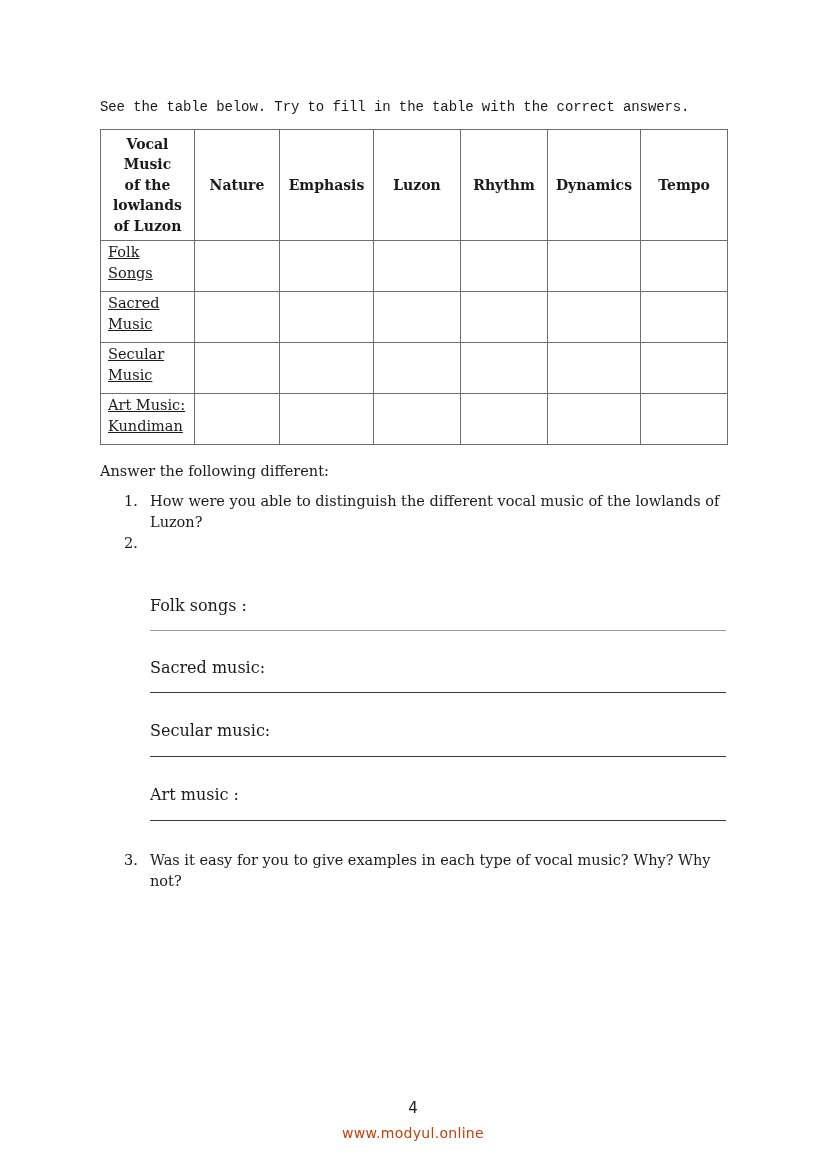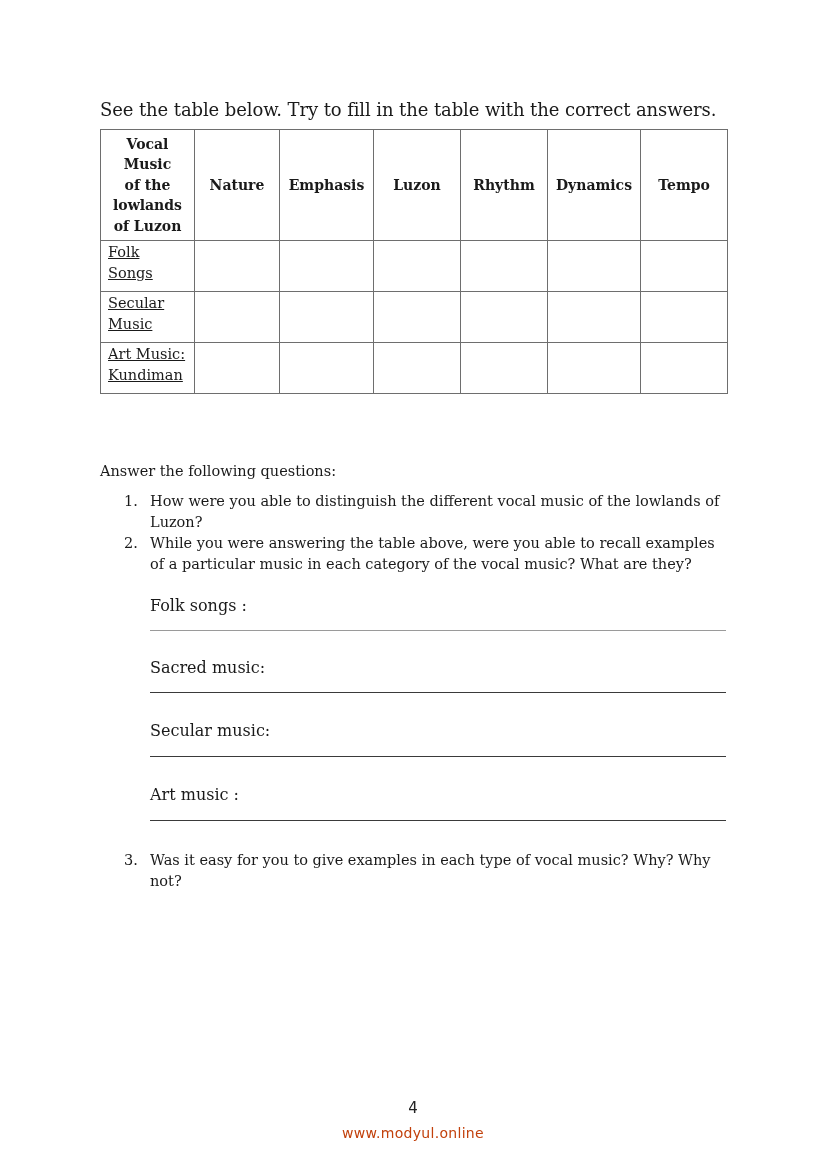--- a/index.html
+++ b/index.html
@@ -3,21 +3,21 @@
 <meta charset="utf-8">
 <style>
   html, body { margin: 0; padding: 0; background: #ffffff; }
   body {
     width: 826px; height: 1169px; position: relative; overflow: hidden;
     font-family: "DejaVu Serif", "Liberation Serif", serif;
     color: #1a1a1a;
   }
   .intro {
     position: absolute; left: 100px; top: 99px;
-    font-size: 18px; letter-spacing: -0.1px;
+    font-size: 14px; letter-spacing: -0.1px; font-family: Liberation Mono, monospace;
   }
   table.answer-table {
     position: absolute; left: 100px; top: 129px;
     border-collapse: collapse; table-layout: fixed;
     width: 627px;
     padding-left: 20px;
   }
   table.answer-table td, table.answer-table th {
     border: 1.3px solid #6e6e6e; padding: 0; vertical-align: middle;
   }
@@ -103,20 +103,32 @@
       </td>
       <td></td>
       <td></td>
       <td></td>
       <td></td>
       <td></td>
       <td></td>
     </tr>
     <tr>
       <td class="row-label">
+        <span>Sacred</span>
+        <span>Music</span>
+      </td>
+      <td></td>
+      <td></td>
+      <td></td>
+      <td></td>
+      <td></td>
+      <td></td>
+    </tr>
+    <tr>
+      <td class="row-label">
         <span>Secular</span>
         <span>Music</span>
       </td>
       <td></td>
       <td></td>
       <td></td>
       <td></td>
       <td></td>
       <td></td>
     </tr>
@@ -128,30 +140,29 @@
       <td></td>
       <td></td>
       <td></td>
       <td></td>
       <td></td>
       <td></td>
     </tr>
   </tbody>
 </table>
 
-<div class="questions-heading">Answer the following questions:</div>
+<div class="questions-heading">Answer the following different:</div>
 
 <ol class="questions">
   <li>
     <span class="num">1.</span>
     <span>How were you able to distinguish the different vocal music of the lowlands of Luzon?</span>
   </li>
   <li>
     <span class="num">2.</span>
-    <span>While you were answering the table above, were you able to recall examples of a particular music in each category of the vocal music? What are they?</span>
   </li>
 </ol>
 
 <div class="example-block" style="top:596px">
   <div class="example-label">Folk songs :</div>
   <div class="answer-line light" style="top:34px"></div>
 </div>
 
 <div class="example-block" style="top:658px">
   <div class="example-label">Sacred music:</div>

